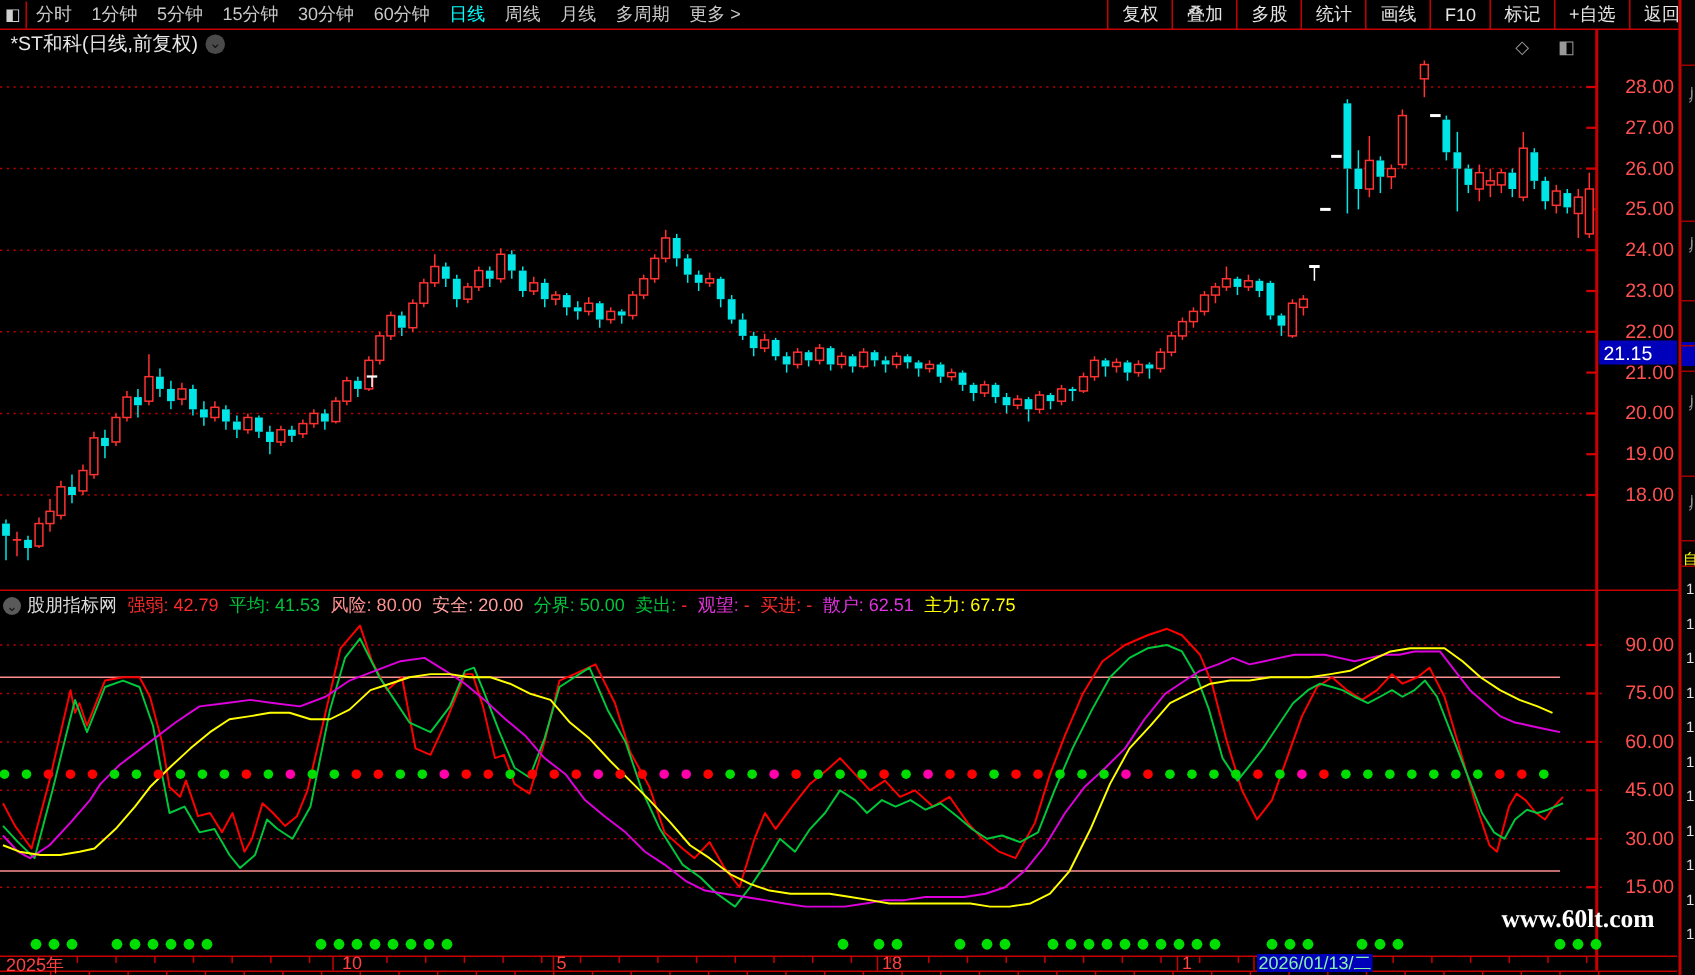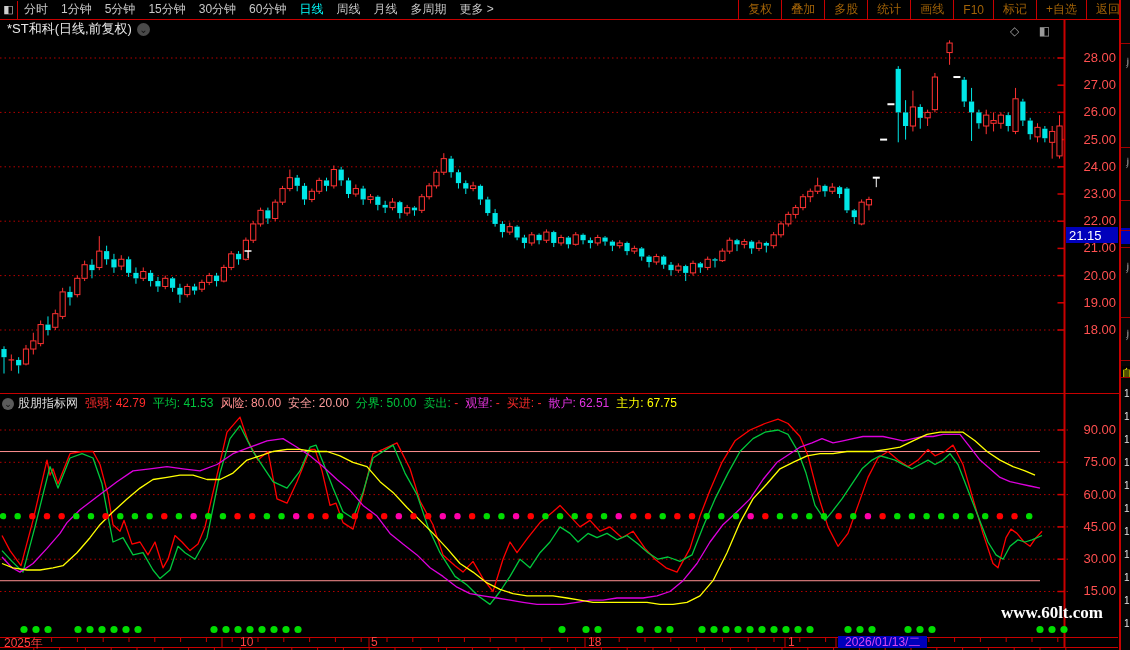--- a/index.html
+++ b/index.html
@@ -7,41 +7,41 @@
        font-family:"Liberation Sans",sans-serif;}
   
   #toolbar{position:absolute;left:0;top:0;width:1130px;height:19px;display:flex;
            border-bottom:1px solid #c80000;background:#000;font-size:12px;align-items:center;}
   #tb-icon{width:17px;height:18px;border-right:1px solid #c80000;display:flex;align-items:center;
            justify-content:center;color:#cfcfcf;font-size:11px;flex:0 0 auto;}
   #tb-left{display:flex;align-items:center;flex:1 1 auto;padding-left:6px;}
   .tb-item{color:#c8c8c8;margin-right:13px;white-space:nowrap;cursor:default;}
   .tb-item.active{color:#00ffff;}
   #tb-right{display:flex;align-items:center;flex:0 0 auto;height:19px;}
-  .tbr-item{color:#a16207;padding:1px 9px;border-left:1px solid #c80000;height:19px;
+  .tbr-item{color:#e5e5e5;padding:1px 9px;border-left:1px solid #c80000;height:19px;
             display:flex;align-items:center;white-space:nowrap;}
   .tbr-item:last-child{border-right:1px solid #c80000;text-align:right;}
   
   #title-row{position:absolute;left:7px;top:21px;height:16px;display:flex;align-items:center;
              color:#e8e8e8;font-size:13px;z-index:5;}
   #title-caret{display:inline-block;margin-left:5px;width:13px;height:13px;border-radius:50%;
                background:#4a4a4a;color:#111;font-size:10px;line-height:13px;text-align:center;}
   #corner-icons{position:absolute;right:72px;top:24px;color:#9a9a9a;font-size:12px;z-index:5;
                 letter-spacing:8px;}
   
   #ind-header{position:absolute;left:2px;top:396px;height:15px;display:flex;align-items:center;
               font-size:12px;z-index:5;white-space:nowrap;}
   #ind-caret{display:inline-block;width:12px;height:12px;border-radius:50%;background:#5a5a5a;
              color:#111;font-size:9px;line-height:12px;text-align:center;margin-right:4px;}
   #ind-source{color:#dcdcdc;margin-right:7px;}
   .ind-field{margin-right:7px;}
   
   #timeline{position:absolute;left:0;top:637px;width:948px;height:10px;font-size:12px;z-index:5;}
   .tl-label{position:absolute;top:-2px;color:#ff4040;}
-  #date-box{position:absolute;top:-1px;background:#0000bb;color:#d946ef;padding:0 7px;height:12px;
+  #date-box{position:absolute;top:-1px;background:#0000bb;color:#86efac;padding:0 1px;height:12px;
             line-height:12px;font-size:12px;}
   
   #watermark{position:absolute;left:998px;top:604px;z-index:6;color:#fff;
              font-family:"Liberation Serif",serif;line-height:1.02;}
   #wm1{font-size:24px;font-weight:bold;letter-spacing:0px;}
   #wm2{font-size:17px;font-weight:bold;margin-left:3px;}
   
   #right-strip{position:absolute;left:1119px;top:0;width:11px;height:650px;
                border-left:2px solid #c80000;background:#050505;z-index:4;overflow:hidden;}
   .rs-div{position:absolute;left:0;width:11px;height:1px;background:#a00000;}
@@ -801,21 +801,21 @@
     </svg>
 
   <div id="ind-header">
     <span id="ind-caret">⌄</span>
     <span id="ind-source">股朋指标网</span>
     <span id="ind-fields"><span class="ind-field"><span style="color: rgb(255, 43, 43);">强弱: </span><span style="color: rgb(255, 43, 43);">42.79</span></span><span class="ind-field"><span style="color: rgb(0, 196, 60);">平均: </span><span style="color: rgb(0, 196, 60);">41.53</span></span><span class="ind-field"><span style="color: rgb(255, 143, 143);">风险: </span><span style="color: rgb(255, 143, 143);">80.00</span></span><span class="ind-field"><span style="color: rgb(255, 159, 159);">安全: </span><span style="color: rgb(255, 159, 159);">20.00</span></span><span class="ind-field"><span style="color: rgb(0, 196, 60);">分界: </span><span style="color: rgb(0, 196, 60);">50.00</span></span><span class="ind-field"><span style="color: rgb(0, 196, 60);">卖出: </span><span style="color: rgb(255, 43, 43);">-</span></span><span class="ind-field"><span style="color: rgb(226, 51, 216);">观望: </span><span style="color: rgb(255, 43, 43);">-</span></span><span class="ind-field"><span style="color: rgb(255, 43, 43);">买进: </span><span style="color: rgb(255, 43, 43);">-</span></span><span class="ind-field"><span style="color: rgb(226, 51, 226);">散户: </span><span style="color: rgb(226, 51, 226);">62.51</span></span><span class="ind-field"><span style="color: rgb(255, 255, 0);">主力: </span><span style="color: rgb(255, 255, 0);">67.75</span></span></span>
   </div>
 
   <div id="timeline">
       <span class="tl-label" style="left: 4px;">2025年</span>
-      <span class="tl-label" style="left: 240px;">10</span>
+      <span class="tl-label" style="left: 228px;">10</span>
       <span class="tl-label" style="left: 371px;">5</span>
       <span class="tl-label" style="left: 588px;">18</span>
       <span class="tl-label" style="left: 788px;">1</span>
       <span id="date-box" style="left: 838px;">2026/01/13/二</span>
     </div>
 
   <div id="watermark">
     <div id="wm2">www.60lt.com</div>
   </div>
 

